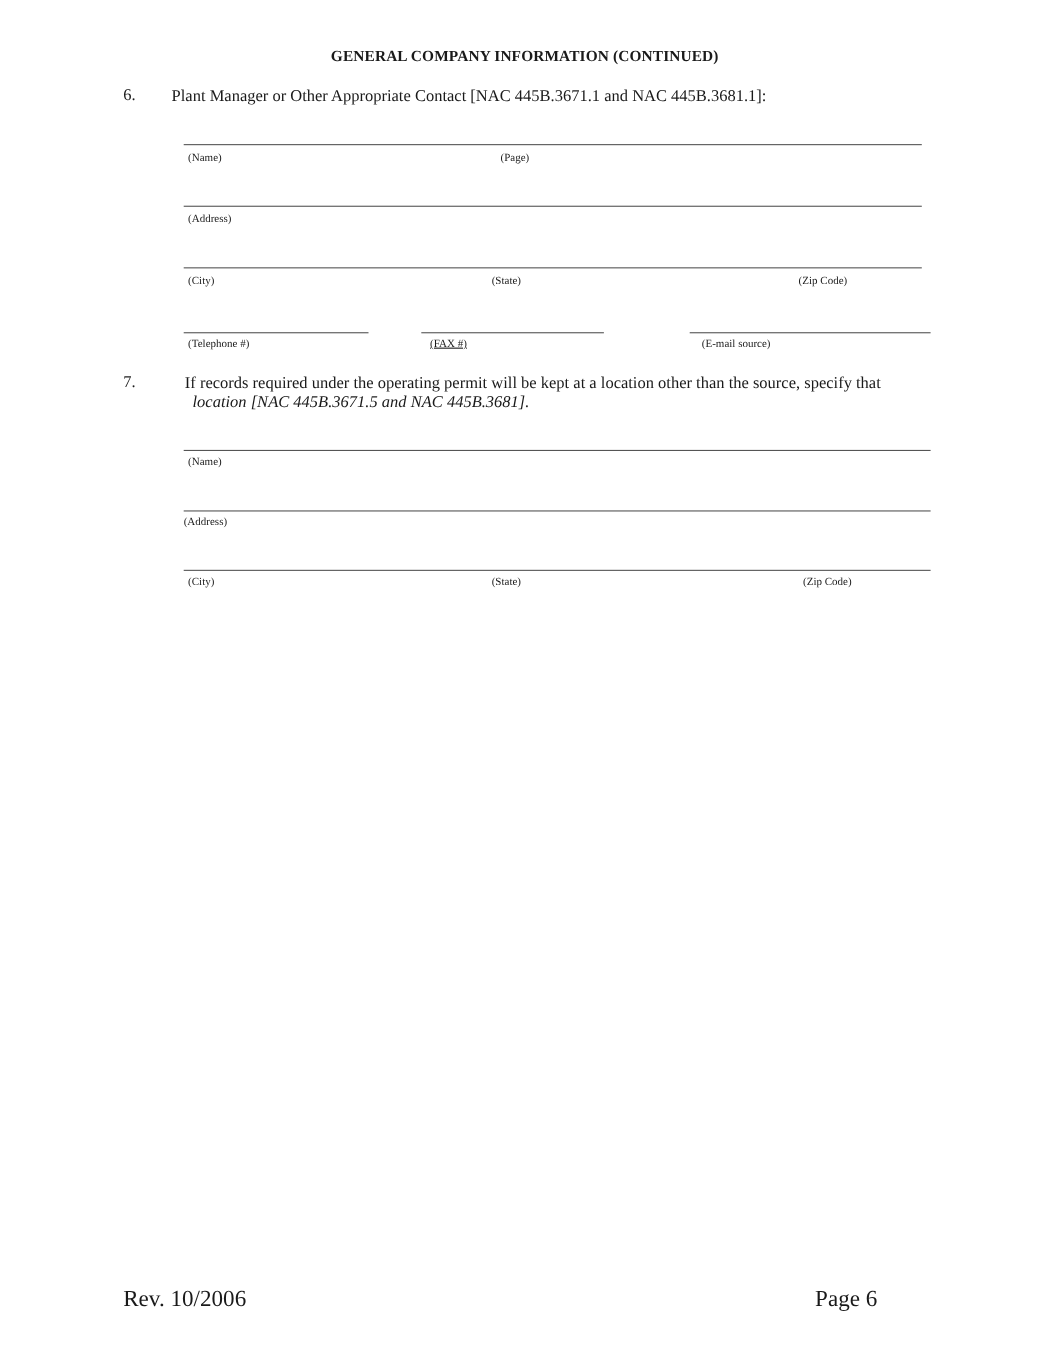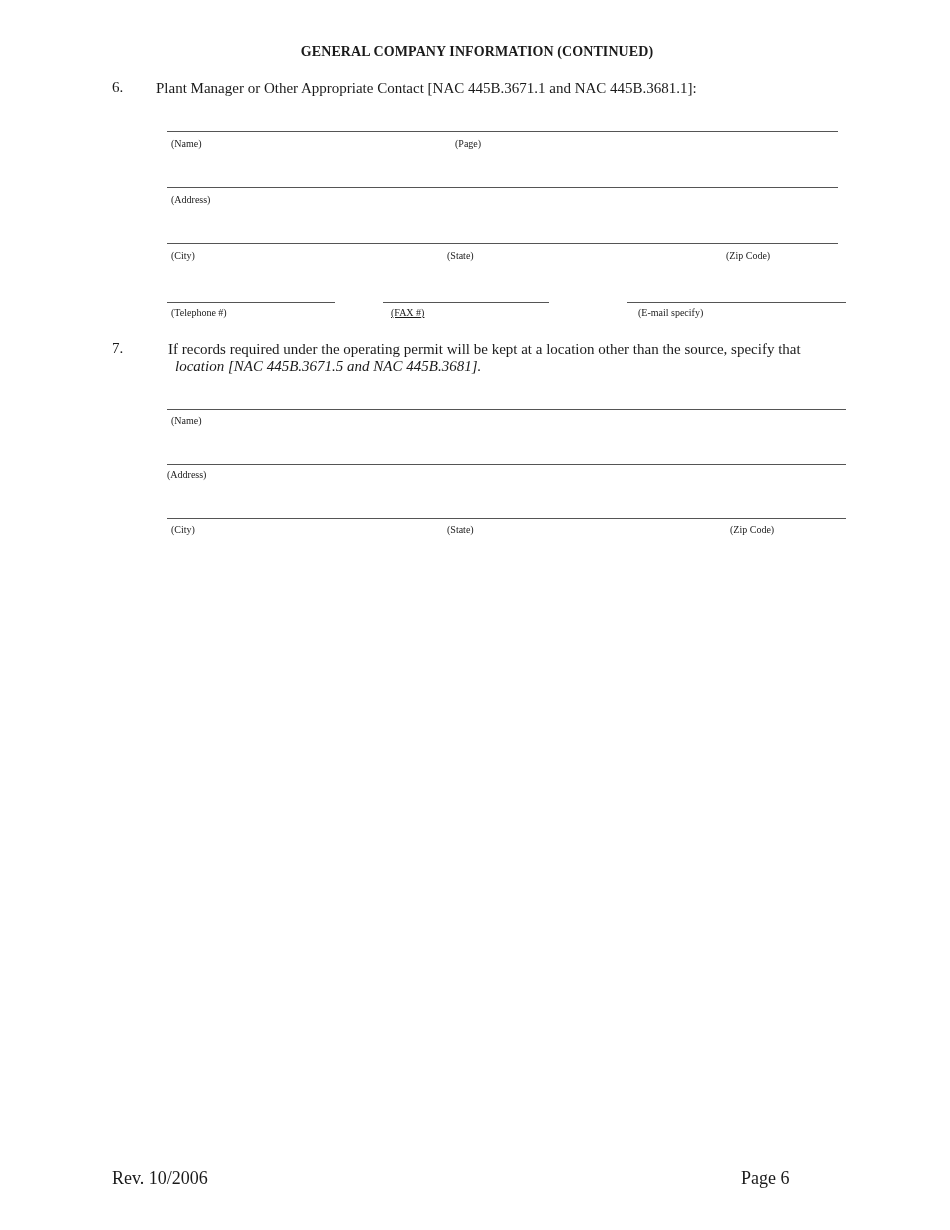--- a/index.html
+++ b/index.html
@@ -29,21 +29,21 @@
     .line {
       position: absolute;
       height: 0;
       border-top: 1.3px solid #555;
     }
     .label {
       position: absolute;
       font-size: 10px;
       line-height: 18px;
     }
-    .footer { font-size: 18px; font-family: Liberation Serif, serif; }
+    .footer { font-size: 21px; font-family: Liberation Serif, serif; }
   </style>
 </head>
 <body>
 
 <div class="abs title">GENERAL COMPANY INFORMATION (CONTINUED)</div>
 
 <div>
   <div class="abs num" style="left:112px; top:79px;">6.</div>
   <div class="abs text" style="left:156px; top:79px;">Plant Manager or Other Appropriate Contact [NAC 445B.3671.1 and NAC 445B.3681.1]:</div>
 
@@ -59,21 +59,21 @@
   <div class="label" style="left:447px; top:247px;">(State)</div>
   <div class="label" style="left:726px; top:247px;">(Zip Code)</div>
 
   <div class="line" style="left:167px; width:168px; top:302px;"></div>
   <div class="label" style="left:171px; top:304px;">(Telephone #)</div>
 
   <div class="line" style="left:383px; width:166px; top:302px;"></div>
   <div class="label" style="left:391px; top:304px;text-decoration:underline;">(FAX #)</div>
 
   <div class="line" style="left:627px; width:219px; top:302px;"></div>
-  <div class="label" style="left:638px; top:304px;">(E-mail specify)</div>
+  <div class="label" style="left:638px; top:304px;">(E-mail source)</div>
 </div>
 
 <div>
   <div class="abs num" style="left:112px; top:340px;">7.</div>
   <div class="abs text" style="left:168px; top:340px;">If records required under the operating permit will be kept at a location other than the source, specify that</div>
   <div class="abs text" style="left:175px; top:357px;font-style:italic;">location [NAC 445B.3671.5 and NAC 445B.3681].</div>
 
   <div class="line" style="left:167px; width:679px; top:409px;"></div>
   <div class="label" style="left:171px; top:412px;">(Name)</div>
 

